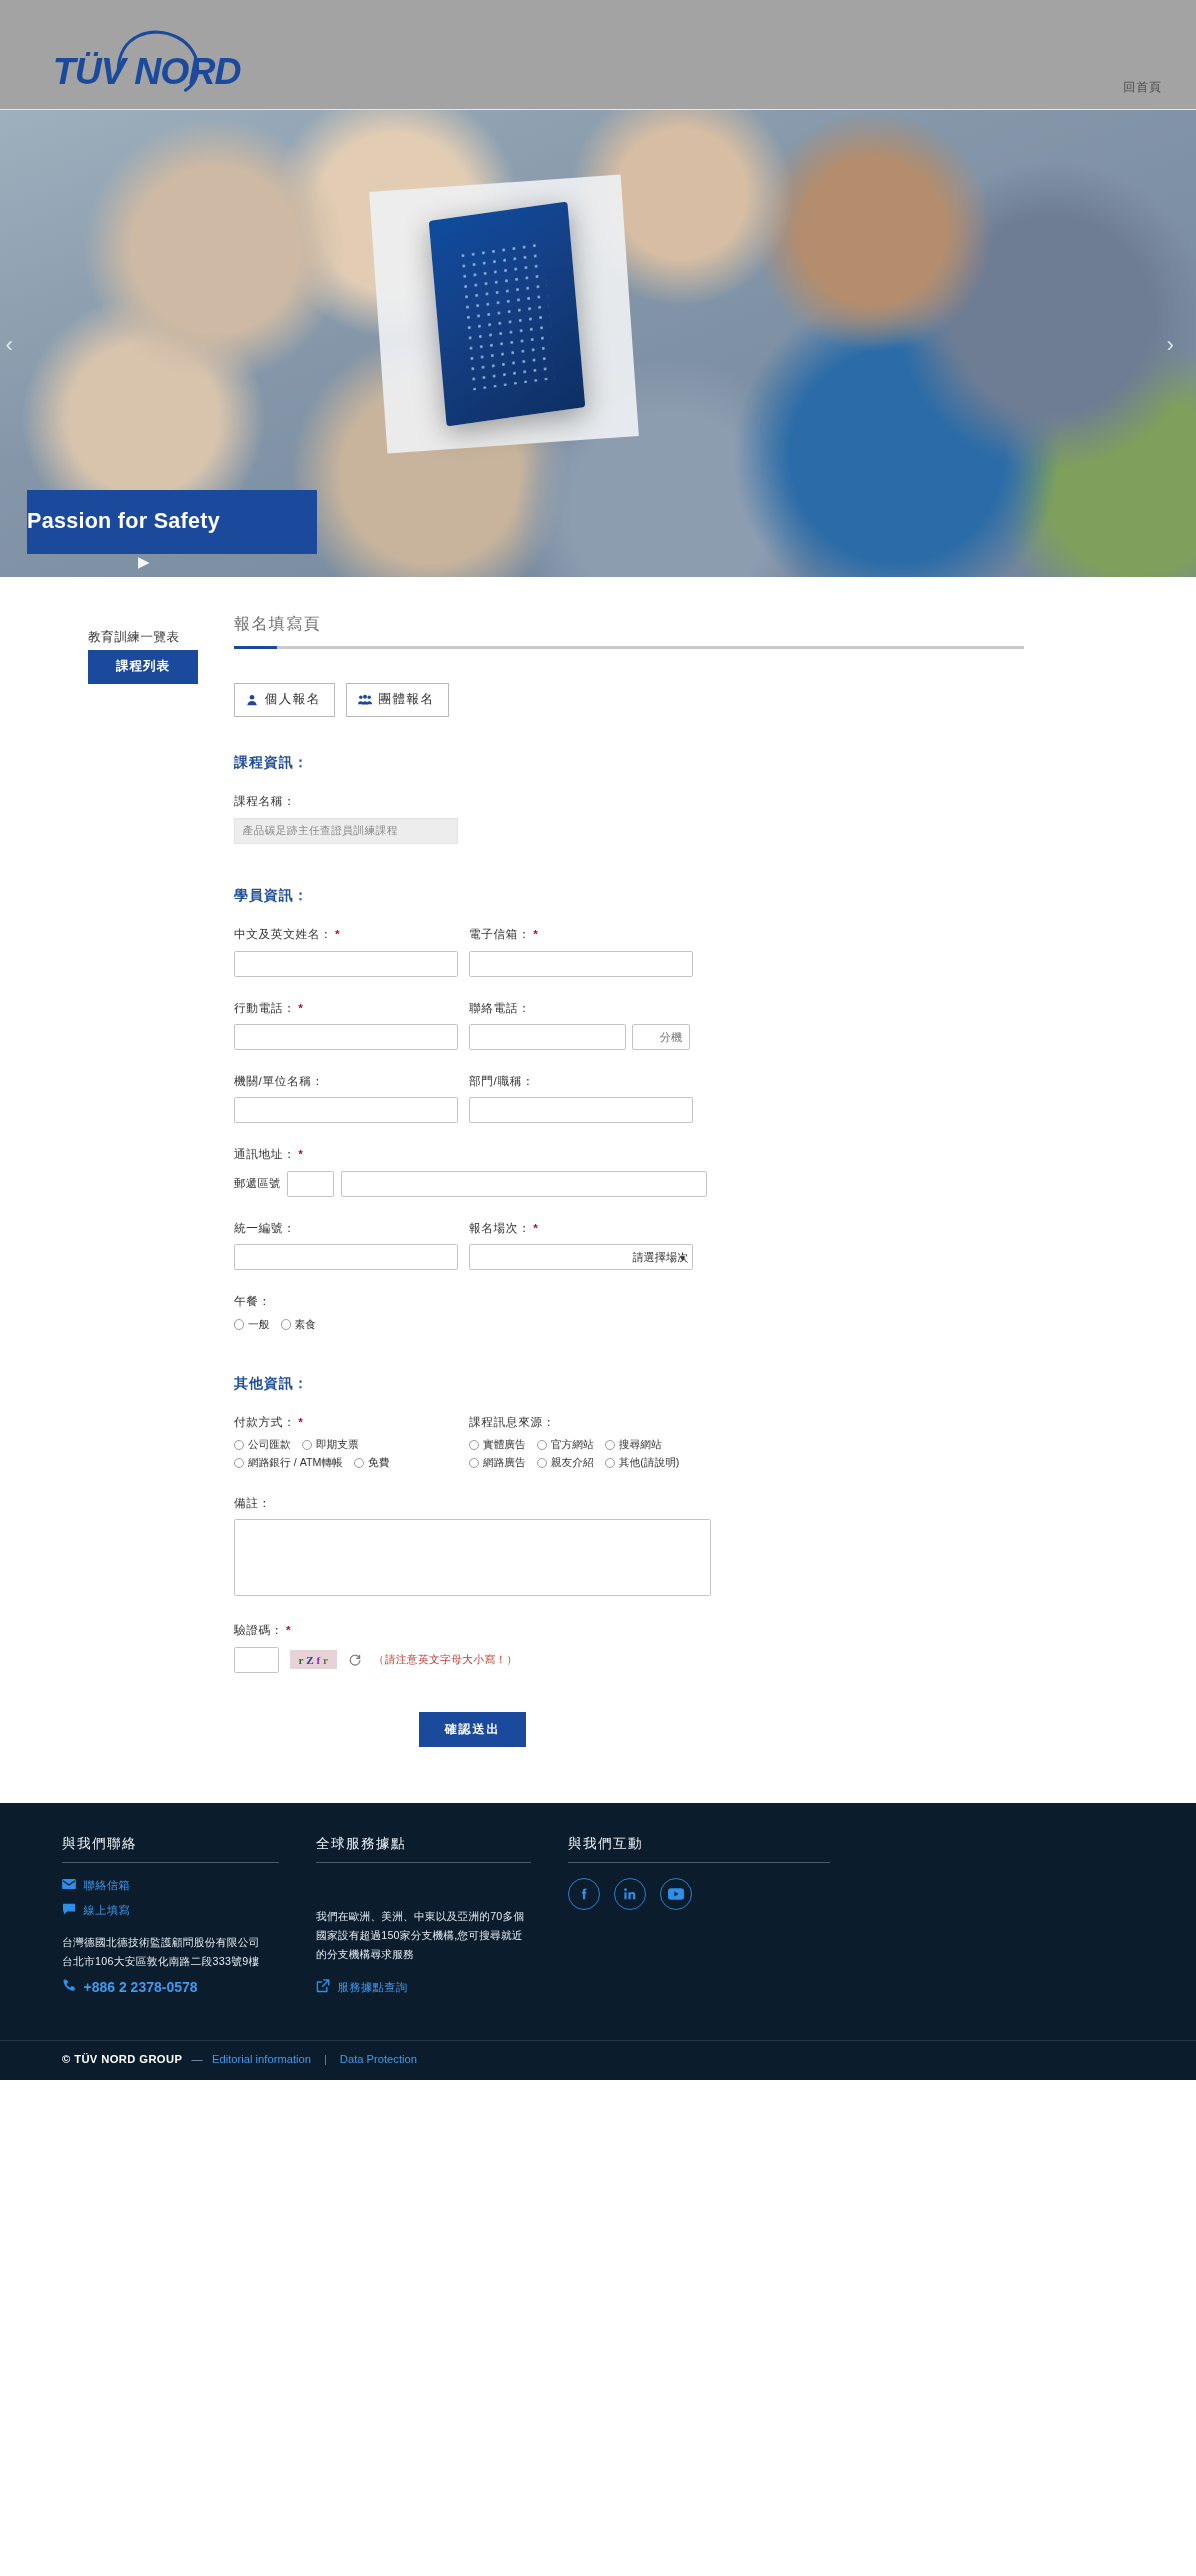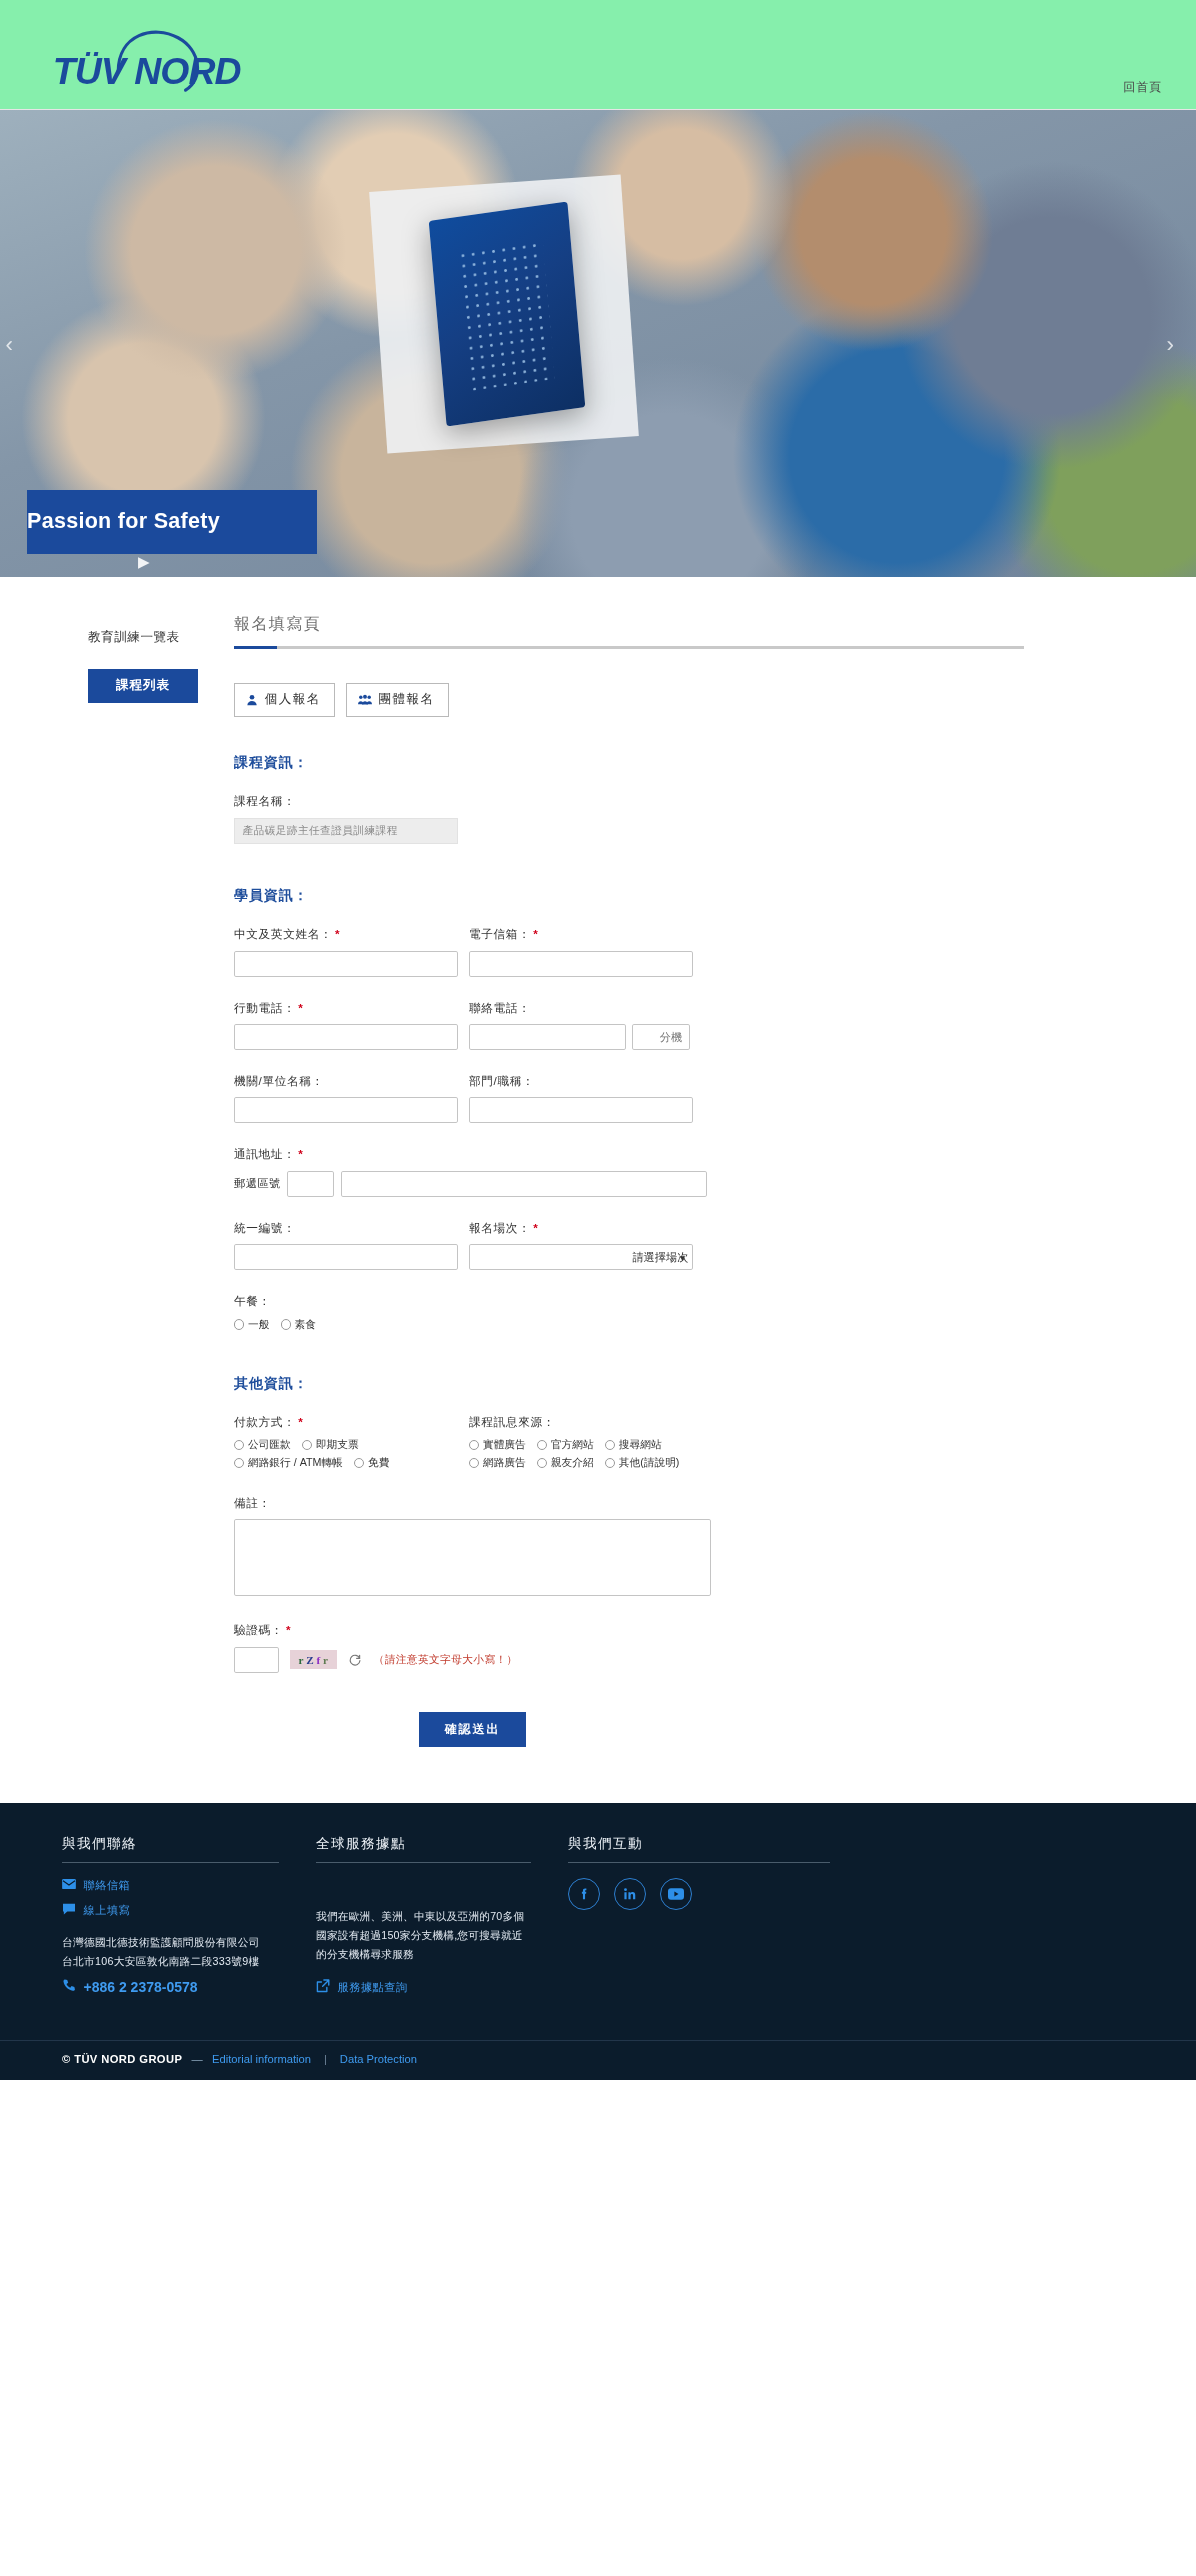--- a/index.html
+++ b/index.html
@@ -8,21 +8,21 @@
     margin: 0; padding: 0;
     background: #ffffff;
     font-family: "Liberation Sans", "DejaVu Sans", sans-serif;
   }
   body { width: 1196px; }
 
   
   .site-header {
     position: relative;
     height: 110px;
-    background: #86efac;
+    background: #a3a3a3;
     border-bottom: 0.9px solid #e6e6e6;
   }
   .logo-wrap {
     position: absolute;
     left: 36px; top: 17px;
     width: 215px; height: 77px;
   }
   .logo-wrap svg { display: block; }
   .top-nav {
     position: absolute;
@@ -121,21 +121,21 @@
   }
   .sidebar {
     width: 234px;
     padding-left: 88px;
     padding-top: 15px;
     flex: none;
   }
   .sidebar-title {
     font-size: 12.6px;
     color: #333;
-    margin-bottom: 23px;
+    margin-bottom: 4px;
     letter-spacing: 0.5px;
   }
   .sidebar-btn {
     display: block;
     width: 110px;
     background: #1b4a9c;
     color: #fff;
     font-size: 12.6px;
     font-weight: bold;
     text-align: center;

